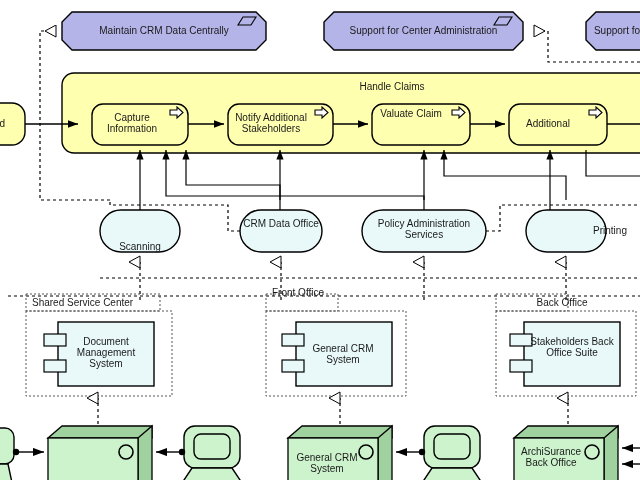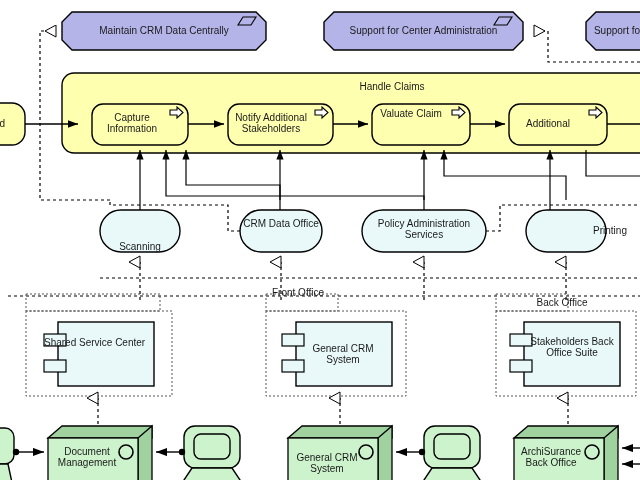--- a/index.html
+++ b/index.html
@@ -203,23 +203,23 @@
 <div class="lbl" style="left:92px;top:112px;width:80px;">Capture Information</div>
 <div class="lbl" style="left:228px;top:112px;width:86px;">Notify Additional Stakeholders</div>
 <div class="lbl" style="left:372px;top:108px;width:78px;">Valuate Claim</div>
 <div class="lbl" style="left:509px;top:118px;width:78px;">Additional</div>
 
 <div class="lbl" style="left:100px;top:241px;width:80px;">Scanning</div>
 <div class="lbl" style="left:240px;top:218px;width:82px;">CRM Data Office</div>
 <div class="lbl" style="left:362px;top:218px;width:124px;">Policy Administration Services</div>
 <div class="lbl" style="left:526px;top:225px;width:80px;padding-left:44px;">Printing</div>
 
-<div class="lbl" style="left:40px;top:297px;width:130px;text-align:left;padding-left:4px;margin-top:40px;">Shared Service Center</div>
+<div class="lbl" style="left:28px;top:297px;width:130px;text-align:left;padding-left:4px;">Shared Service Center</div>
 <div class="lbl" style="left:268px;top:287px;width:68px;text-align:left;padding-left:4px;">Front Office</div>
 <div class="lbl" style="left:498px;top:297px;width:68px;text-align:center;padding-left:4px;margin-left:26px;">Back Office</div>
 
+<div class="lbl" style="left:64px;top:336px;width:84px;">Document Management System</div>
 <div class="lbl" style="left:300px;top:343px;width:86px;">General CRM System</div>
 <div class="lbl" style="left:528px;top:336px;width:88px;">Stakeholders Back Office Suite</div>
 
-<div class="lbl" style="left:50px;top:446px;width:74px;">Document Management</div>
 <div class="lbl" style="left:290px;top:452px;width:74px;">General CRM System</div>
 <div class="lbl" style="left:512px;top:446px;width:78px;">ArchiSurance Back Office</div>
 </div>
 
 </body></html>

